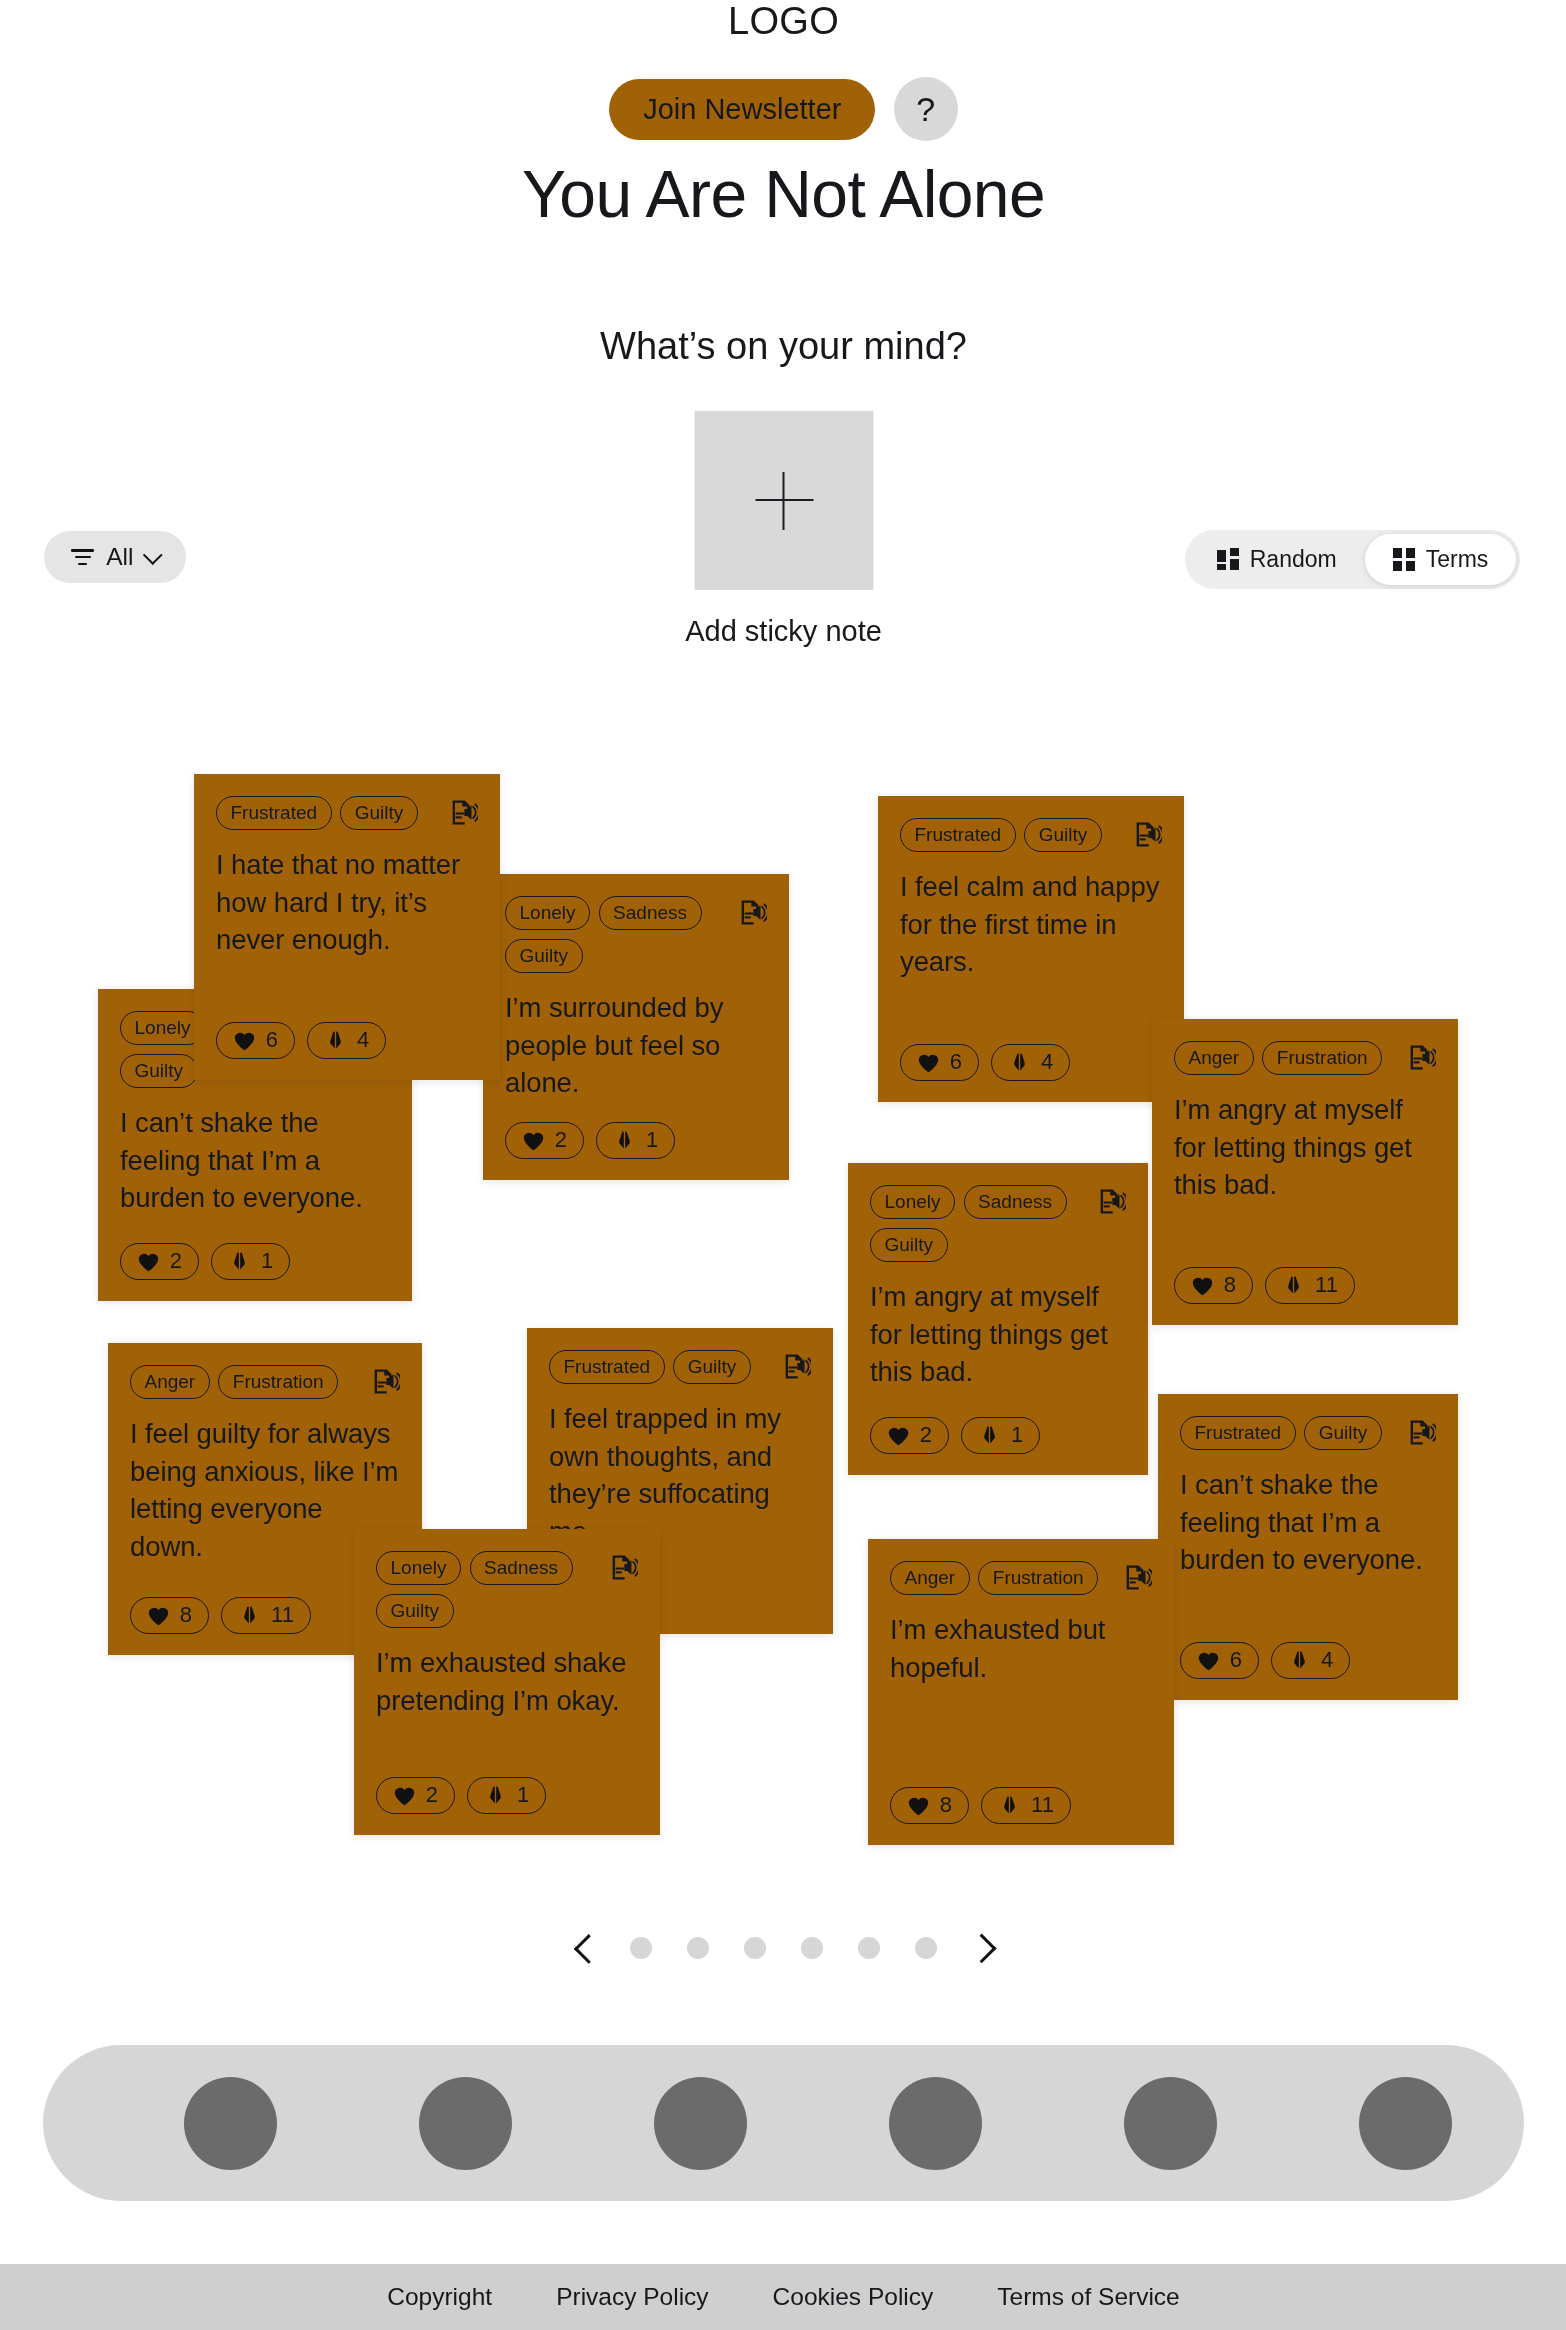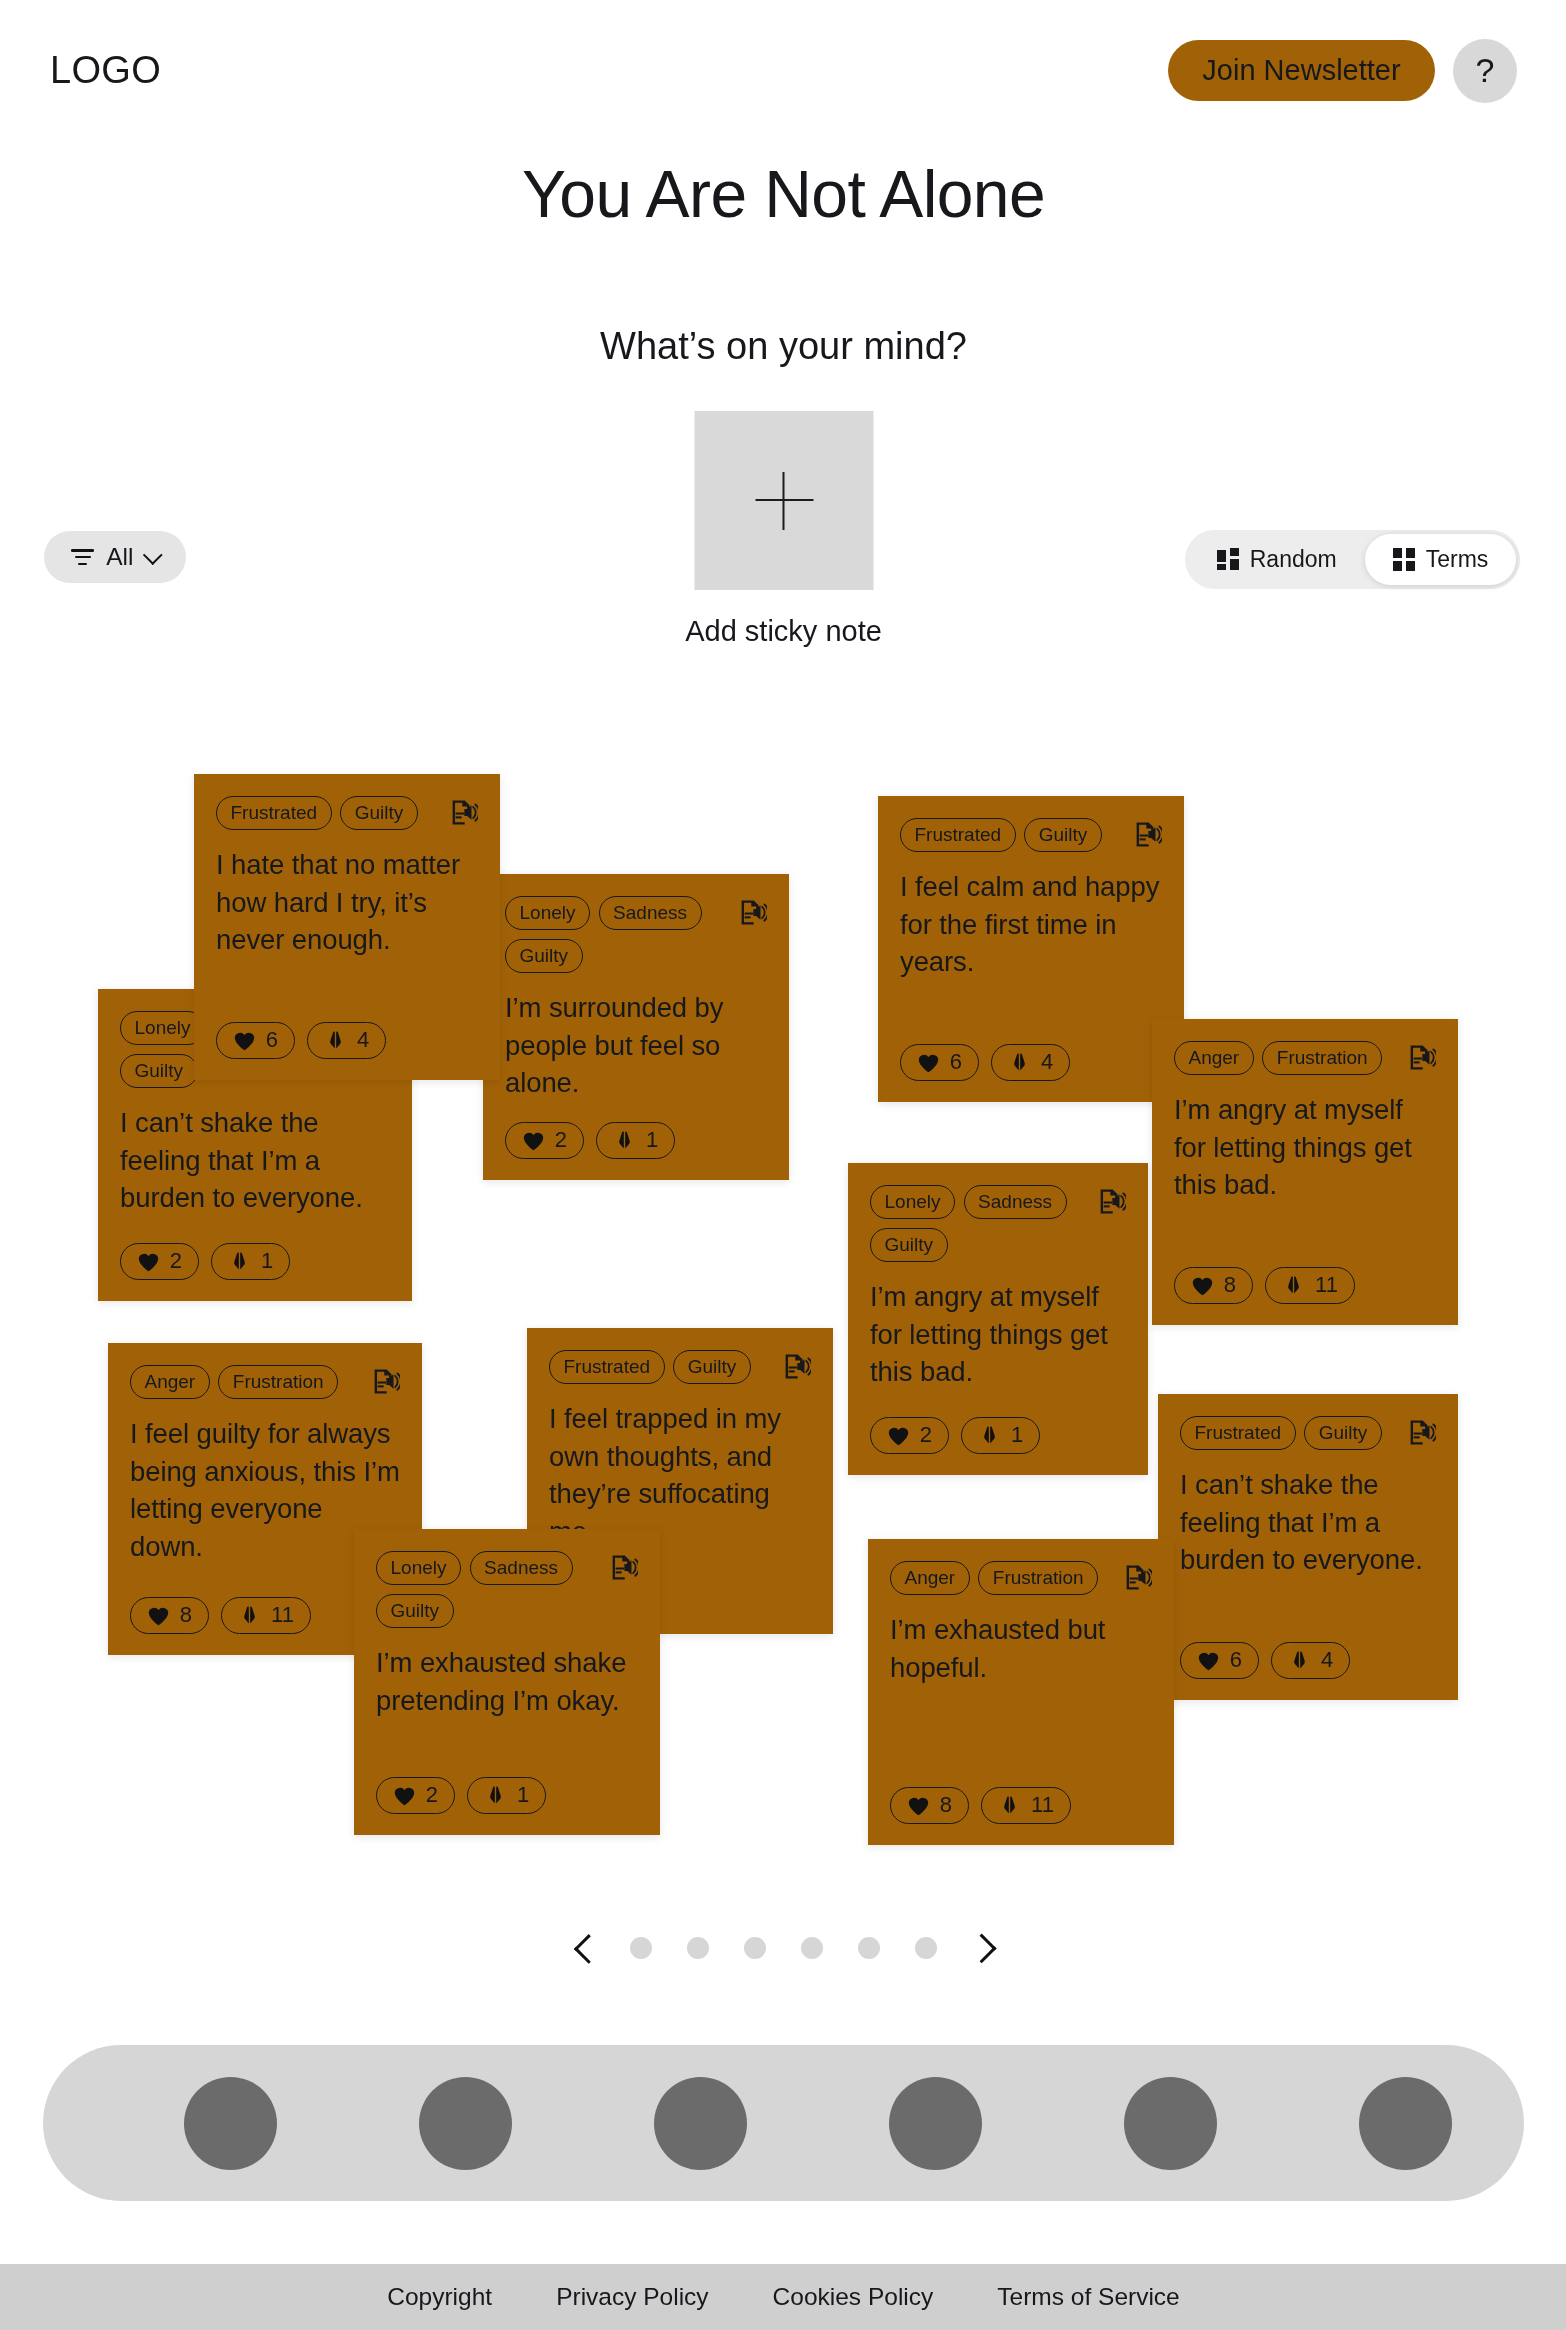--- a/index.html
+++ b/index.html
@@ -9,20 +9,21 @@
     font-family: "Liberation Sans", sans-serif;
     color: #16181c;
   }
   body { position: relative; width: 1567px; height: 2330px; overflow: hidden; }
 
   
   .header {
     position: absolute; top: 0; left: 0; width: 1567px; height: 141px;
     display: flex; align-items: center; justify-content: space-between;
     padding: 0 50px;
+    flex-direction: column;
   }
   .logo { font-size: 38px; letter-spacing: 0.3px; font-weight: 400; color: #16181c; }
   .header-right { display: flex; align-items: center; gap: 18.4px; }
   .newsletter-btn {
     background: #a16207; border: none; border-radius: 39px;
     padding: 16px 34px; font-size: 29px; font-family: "Liberation Sans", sans-serif;
     color: #16181c; cursor: pointer; line-height: 1;
   }
   .help-btn {
     width: 64px; height: 64px; border-radius: 50%; background: #d8d8d8;
@@ -311,21 +312,21 @@
         </div>
         <span class="speak-icon"><svg viewBox="0 0 24 24" width="29" height="31" aria-hidden="true">
             <path d="M3 2h10l4 4v4h-2V7h-4V4H5v16h8v2H3V2z" fill="#16181c"></path>
             <rect x="5.5" y="12" width="7" height="1.7" fill="#16181c"></rect>
             <rect x="5.5" y="15.2" width="5" height="1.7" fill="#16181c"></rect>
             <path d="M15 9.2l3.6-3.1v11.9L15 14.9h-2.3V9.2H15z" fill="#16181c"></path>
             <path d="M20 7.4a6.2 6.2 0 010 9.3" stroke="#16181c" stroke-width="1.5" fill="none" stroke-linecap="round"></path>
             <path d="M21.8 5.3a9 9 0 010 13.5" stroke="#16181c" stroke-width="1.5" fill="none" stroke-linecap="round"></path>
           </svg></span>
       </div>
-      <div class="note-text">I feel guilty for always being anxious, this I’m letting everyone down.</div>
+      <div class="note-text">I feel guilty for always being anxious, like I’m letting everyone down.</div>
       <div class="reactions">
         <button class="react">
           <svg viewBox="0 0 24 22" width="23" height="21.4">
             <path d="M12 21S1.8 14.3 1.8 7.7A5.7 5.7 0 0112 5a5.7 5.7 0 0110.2 2.7C22.2 14.3 12 21 12 21z" fill="#111"></path>
           </svg>
           <span>8</span>
         </button>
         <button class="react">
           <svg viewBox="0 0 24 24" width="23" height="23">
             <path d="M11.3 3.2c-.5-.7-1.5-.6-1.8.2L6.7 12c-.5 1.4-.2 2.9.8 4l3.6 4c.2.2.2-.1.2-.4V4.2c0-.4 0-.7-.0-1z" fill="#111"></path>

